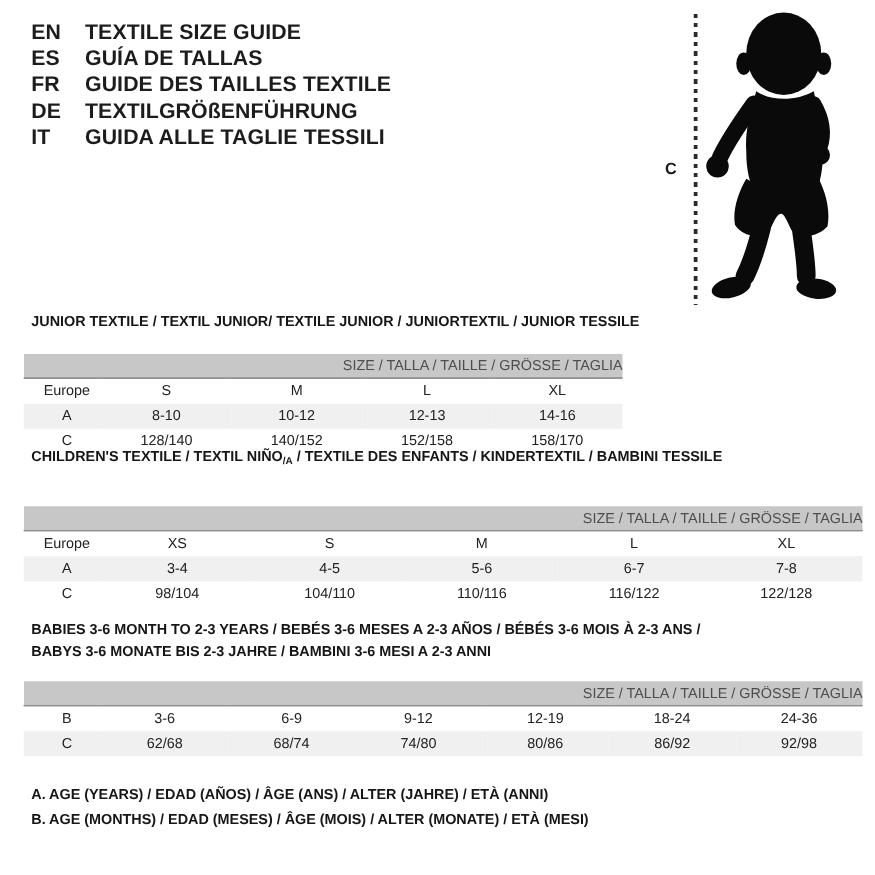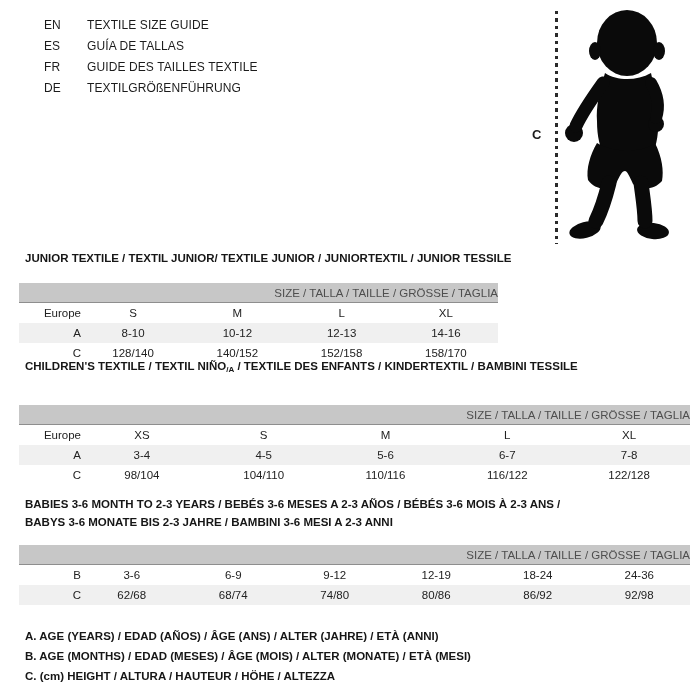--- a/index.html
+++ b/index.html
@@ -3,21 +3,21 @@
 <meta charset="utf-8">
 <style>
   html,body{margin:0;padding:0;}
   body{
     width:700px;height:700px;position:relative;background:#ffffff;
     font-family:"Liberation Sans", sans-serif;color:var(--text,#1c1c1c);
     overflow:hidden;
   }
   
   .lang{position:absolute;left:25px;top:15px;}
-  .lang-row{display:flex;line-height:21px;font-weight:normal;font-size:12px;letter-spacing:.1px;margin-left:19px;}
+  .lang-row{display:flex;line-height:21px;font-weight:bold;font-size:17px;letter-spacing:.1px;}
   .lang-code{width:43px;flex:0 0 43px;}
   
   .figure{position:absolute;left:530px;top:5px;width:170px;height:245px;}
   .measure-line{position:absolute;left:25px;top:6px;height:233px;width:3px;
     background:repeating-linear-gradient(to bottom,#2a2a2a 0 3.5px,transparent 3.5px 7.5px);}
   .measure-label{position:absolute;left:2px;top:122px;font-weight:bold;font-size:13px;}
   svg.baby{position:absolute;left:15px;top:0;}
   
   .sec-title{position:absolute;left:25px;font-weight:bold;font-size:11.5px;color:#161616;white-space:nowrap;}
   .t1-title{top:252px;}
@@ -27,21 +27,21 @@
   
   table.size-table{position:absolute;left:19px;border-collapse:collapse;table-layout:fixed;
     font-size:11.5px;color:#222;}
   .t1{top:283px;width:479px;}
   .t2{top:405px;width:671px;}
   .t3{top:545px;width:671px;}
   .size-table th.bar{background:var(--bar-bg,#c7c7c7);color:#4e4e4e;font-weight:normal;
     text-align:right;padding:0 0 0 7px;height:19px;font-size:11.5px;
     border-bottom:1px solid #8e8e8e;white-space:nowrap;overflow:hidden;}
   .size-table td{height:20px;text-align:center;padding:0;white-space:nowrap;}
-  .size-table td.lbl{text-align:right;padding-left:7px;}
+  .size-table td.lbl{text-align:center;padding-left:7px;}
   .size-table tbody tr:nth-child(even) td{background:var(--alt-row-bg,#f0f0f0);}
   col.c-label{width:62px;}
   
   .notes{position:absolute;left:25px;top:626px;font-weight:bold;font-size:11.5px;
     line-height:20px;color:#161616;}
 </style>
 </head>
 <body>
 
 <div class="lang">
@@ -53,20 +53,24 @@
     <span class="lang-code">ES</span>
     <span class="lang-label">GUÍA DE TALLAS</span>
   </div>
   <div class="lang-row">
     <span class="lang-code">FR</span>
     <span class="lang-label">GUIDE DES TAILLES TEXTILE</span>
   </div>
   <div class="lang-row">
     <span class="lang-code">DE</span>
     <span class="lang-label">TEXTILGRÖßENFÜHRUNG</span>
+  </div>
+  <div class="lang-row">
+    <span class="lang-code">IT</span>
+    <span class="lang-label">GUIDA ALLE TAGLIE TESSILI</span>
   </div>
 </div>
 
 <div class="figure">
   <div class="measure-line"></div>
   <span class="measure-label">C</span>
   <svg class="baby" width="150" height="245" viewBox="0 0 150 245" aria-hidden="true">
     <g fill="var(--silhouette,#0a0a0a)" stroke="none">
       <ellipse cx="82" cy="38" rx="30" ry="33"></ellipse>
       <ellipse cx="50" cy="46" rx="6" ry="9"></ellipse>
@@ -196,14 +200,13 @@
       <td>80/86</td>
       <td>86/92</td>
       <td>92/98</td>
     </tr>
   </tbody>
 </table>
 
 <div class="notes">
   <div>A. AGE (YEARS) / EDAD (AÑOS) / ÂGE (ANS) / ALTER (JAHRE) / ETÀ (ANNI)</div>
   <div>B. AGE (MONTHS) / EDAD (MESES) / ÂGE (MOIS) / ALTER (MONATE) / ETÀ (MESI)</div>
-  <div>C. (cm) HEIGHT / ALTURA / HAUTEUR / HÖHE / ALTEZZA</div>
 </div>
 
 </body></html>

